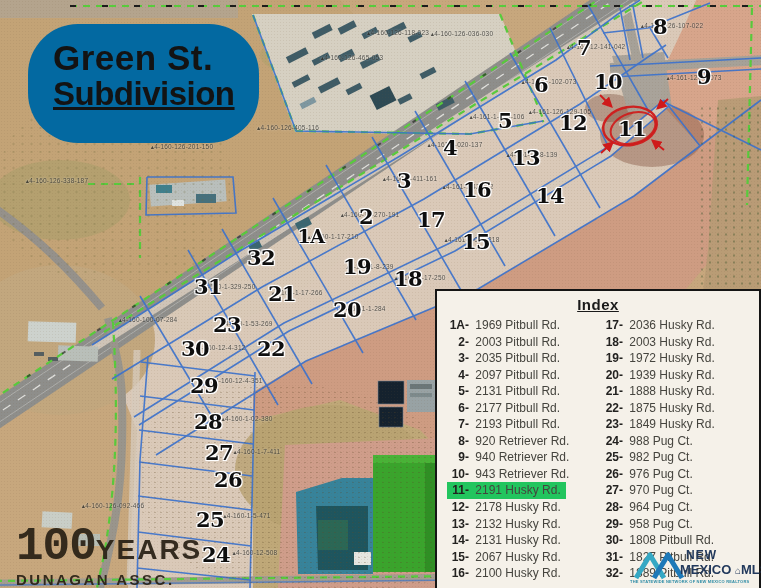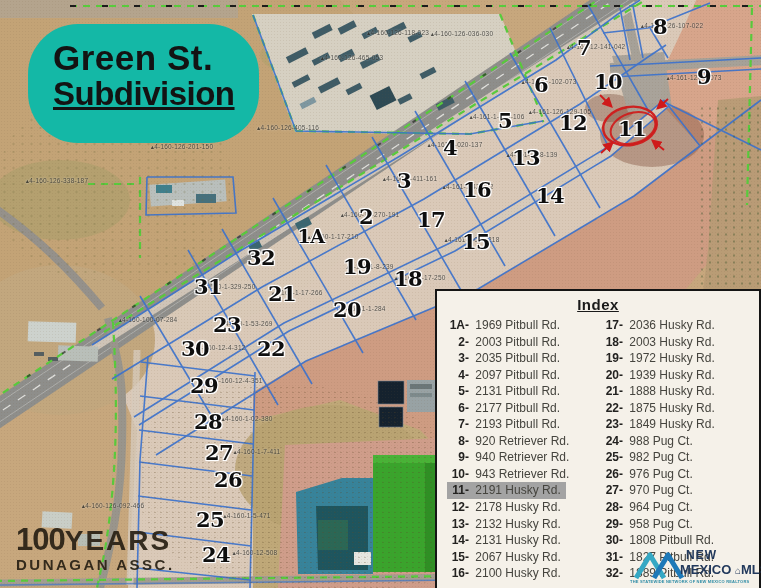--- a/index.html
+++ b/index.html
@@ -19,39 +19,39 @@
   
   #lot-layer .lot{position:absolute;transform:translate(-50%,-50%);
      font-family:"DejaVu Serif",serif;font-weight:bold;font-size:21px;color:#0e0e0e;letter-spacing:-.5px;
      text-shadow:-1px -1px 0 #fff,1px -1px 0 #fff,-1px 1px 0 #fff,1px 1px 0 #fff,0 0 3px #fff;white-space:nowrap;}
   #lot-layer .lot.small{font-size:19px;}
   
   #pid-layer .pid{position:absolute;transform:translate(-50%,-50%);font-size:6.5px;color:#2f2f2b;opacity:.8;
      white-space:nowrap;text-shadow:0 0 2px rgba(255,255,255,.8);letter-spacing:.2px;}
   
   .title-pill{position:absolute;left:28px;top:24px;width:231px;height:119px;border-radius:50px;
-     background:#14b8a6;z-index:6;}
+     background:#0369a1;z-index:6;}
   .title-pill .t1,.title-pill .t2{position:absolute;left:25px;font-weight:bold;color:#131313;line-height:1;}
   .title-pill .t1{top:16px;font-size:35px;letter-spacing:.5px;}
   .title-pill .t2{top:53px;font-size:33px;letter-spacing:-.5px;text-decoration:underline;}
   
   .watermark{position:absolute;left:16px;top:524px;z-index:6;color:#2b2317;opacity:.94;line-height:1;}
-  .watermark .num{font-weight:bold;font-size:31px;letter-spacing:-1px;}
+  .watermark .num{font-weight:bold;font-size:46px;letter-spacing:-1px;font-family:Liberation Mono, monospace;}
   .watermark .yrs{font-weight:bold;font-size:28px;letter-spacing:2px;}
   .watermark .org{font-weight:bold;font-size:15px;letter-spacing:2.5px;margin-top:2px;}
   
   .index-panel{position:absolute;left:435px;top:289px;width:326px;height:302px;box-sizing:border-box;
      border:2px solid #151515;background:#f5f1e9;z-index:7;}
   .idx-title{text-align:center;font-weight:bold;font-size:15px;color:#1a1a1a;
      text-decoration:underline;margin:5px 0 4px 0;letter-spacing:.5px;}
   .idx-cols{display:flex;padding:0 4px 0 10px;}
   .idx-col{width:50%;}
   .idx-row{white-space:nowrap;font-size:12px;line-height:16.55px;color:#45443e;}
   .idx-row b{display:inline-block;min-width:22px;text-align:right;margin-right:3px;color:#232220;}
-  .idx-row.hl{background:#a3a3a3;width:max-content;padding-right:5px;}
+  .idx-row.hl{background:#22c55e;width:max-content;padding-right:5px;}
   
   .mls{position:absolute;left:626px;top:546px;width:135px;height:42px;z-index:9;}
   .mls svg{position:absolute;left:6px;top:6px;}
   .mls .l1{position:absolute;left:60px;top:2px;font-weight:bold;font-size:12px;color:#22395c;letter-spacing:1px;}
   .mls .l2{position:absolute;left:54px;top:16px;font-weight:bold;font-size:13px;color:#22395c;white-space:nowrap;}
   .mls .house{font-size:10px;color:#22395c;}
   .mls .tag{position:absolute;left:4px;top:33px;width:132px;font-size:4px;color:#2e8ca6;
      letter-spacing:.2px;white-space:nowrap;font-weight:bold;}
   .z5{z-index:5;} .z3{z-index:3;} .z4{z-index:4;}
 </style>

